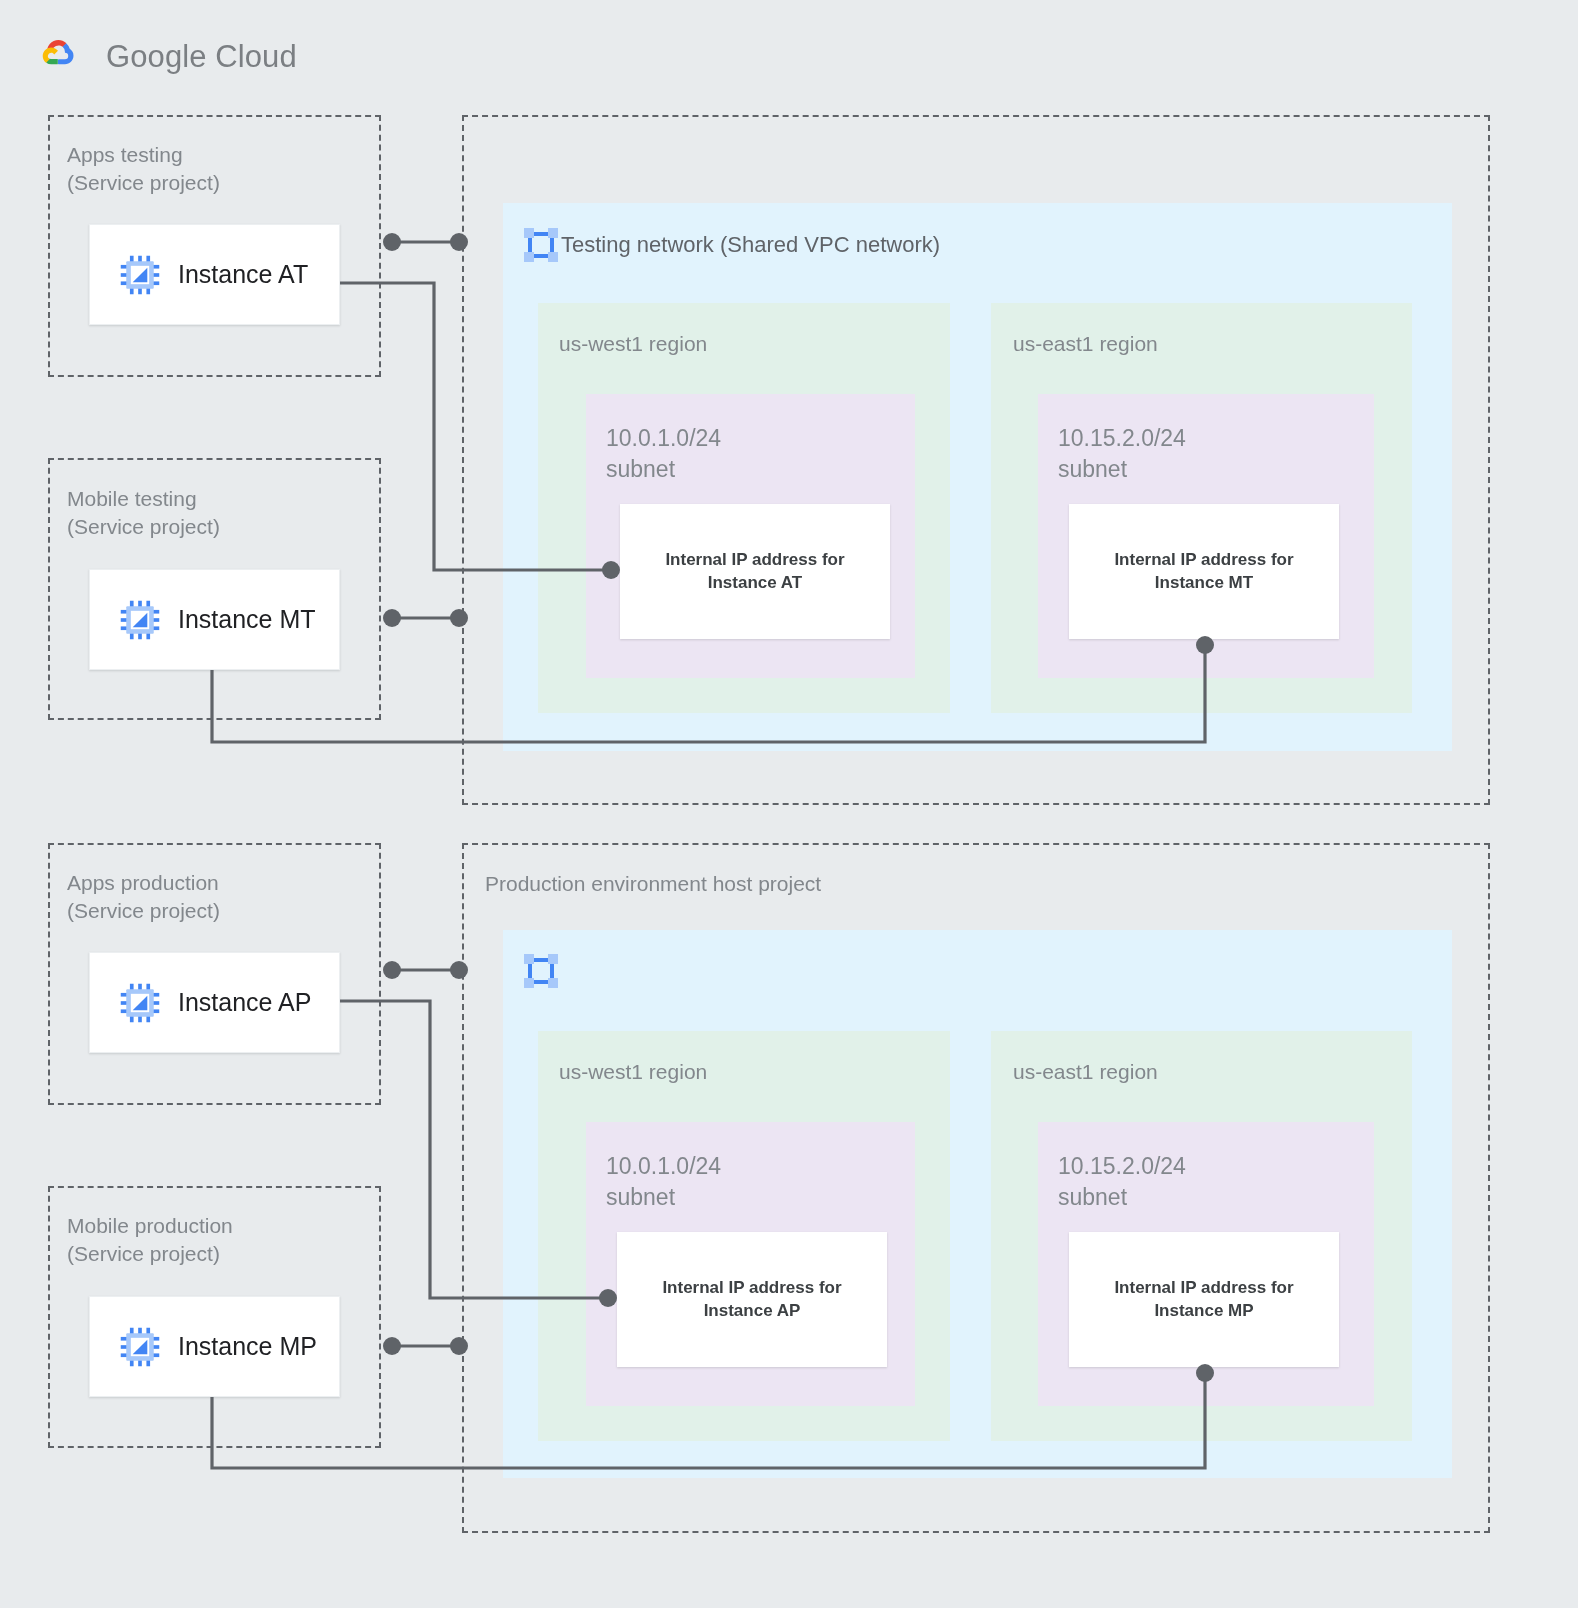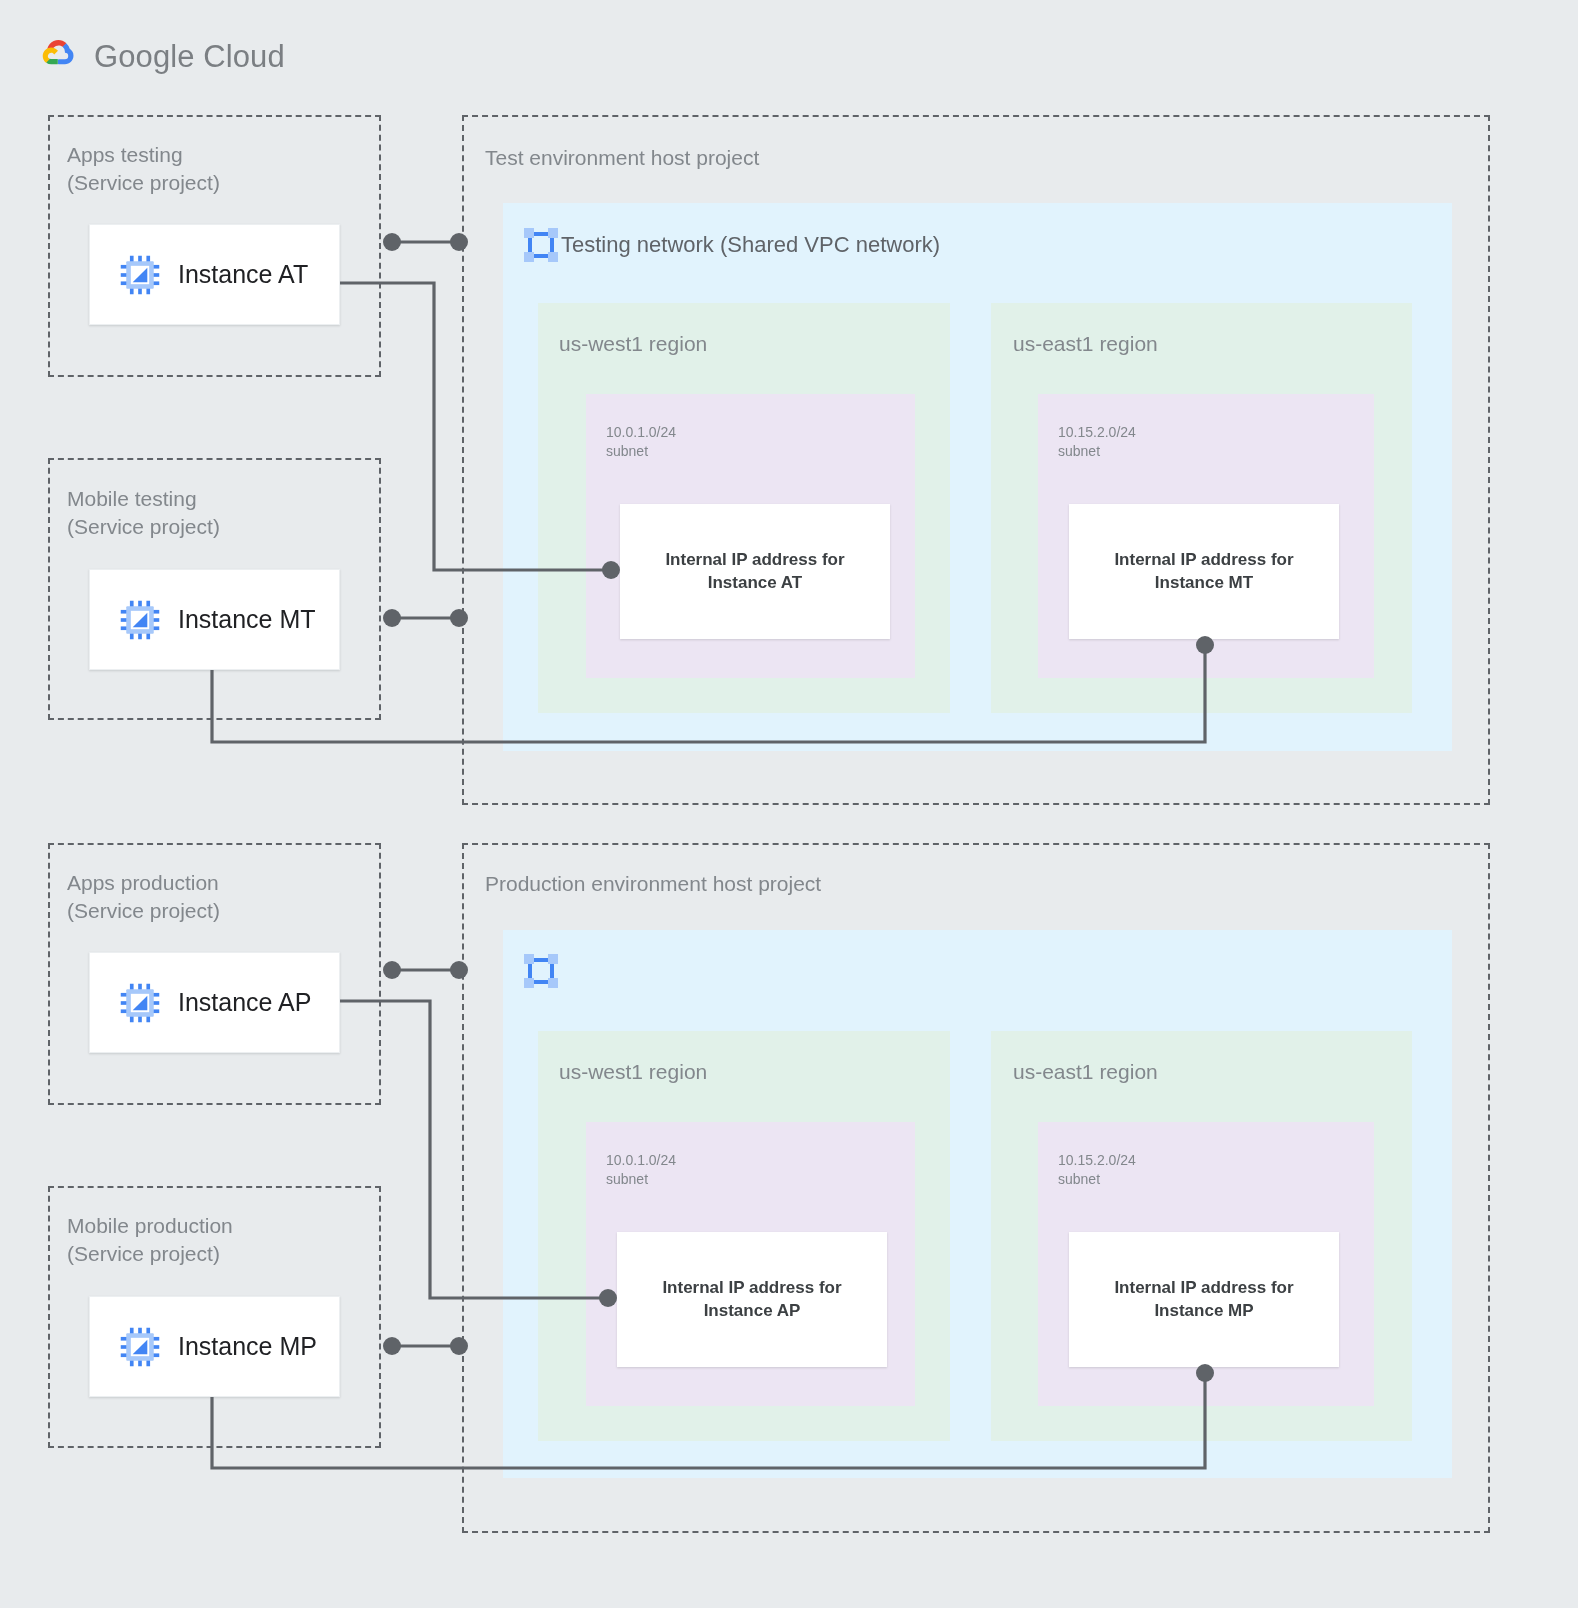--- a/index.html
+++ b/index.html
@@ -13,21 +13,21 @@
     width: 1578px;
     height: 1608px;
     background: #e8ebed;
     overflow: hidden;
   }
 
   
   .brand {
     position: absolute;
     left: 34px; top: 34px;
-    display: flex; align-items: center; gap: 14px;
+    display: flex; align-items: center; gap: 26px;
   }
   .brand-logo { width: 46px; height: 46px; display: block; }
   .brand-text {
     font-size: 31px;
     color: #7b7f83;
     letter-spacing: .1px;
     white-space: nowrap;
   }
   .brand-text b { font-weight: 400; }
 
@@ -88,21 +88,21 @@
     color: #82878c;
     white-space: nowrap;
   }
   .subnet-box {
     position: absolute;
     background: #ece4f3;
     opacity: .96;
   }
   .subnet-label {
     position: absolute;
-    font-size: 14px;
+    font-size: 23px;
     line-height: 1.33;
     color: #82878c;
     white-space: pre-line;
   }
   .card-ip {
     position: absolute;
     background: #ffffff;
     box-shadow: 0 1px 2px rgba(60,64,67,.18);
     display: flex;
     align-items: center;
@@ -187,21 +187,20 @@
           <rect x="38" y="31" width="7" height="4"></rect>
       </g>
       <rect x="9" y="9" width="30" height="30" rx="1" fill="#a6c8fa"></rect>
       <rect x="14" y="14" width="20" height="20" fill="#ffffff"></rect>
       <path d="M16 32 L32 32 L32 16 Z" fill="#4285f4"></path>
     </svg>
     <span class="label">Instance MT</span>
   </div>
 
   <div class="dashed" style="left:462px; top:115px; width:1028px; height:690px;"></div>
-  <div class="proj-label" style="left:485px; top:144px; width:600px;">Test environment host project</div>
 
   <div class="net-box" style="left:503px; top:203px; width:949px; height:548px;"></div>
   <div class="net-head" style="left:521px; top:225px;">
     <svg class="icon-net" viewBox="0 0 40 40">
       <rect x="9" y="7" width="22" height="4" fill="#4285f4"></rect>
       <rect x="9" y="29" width="22" height="4" fill="#4285f4"></rect>
       <rect x="7" y="9" width="4" height="22" fill="#4285f4"></rect>
       <rect x="29" y="9" width="4" height="22" fill="#4285f4"></rect>
       <rect x="3" y="3" width="10" height="10" fill="#a6c8fa"></rect>
       <rect x="27" y="3" width="10" height="10" fill="#a6c8fa"></rect>

